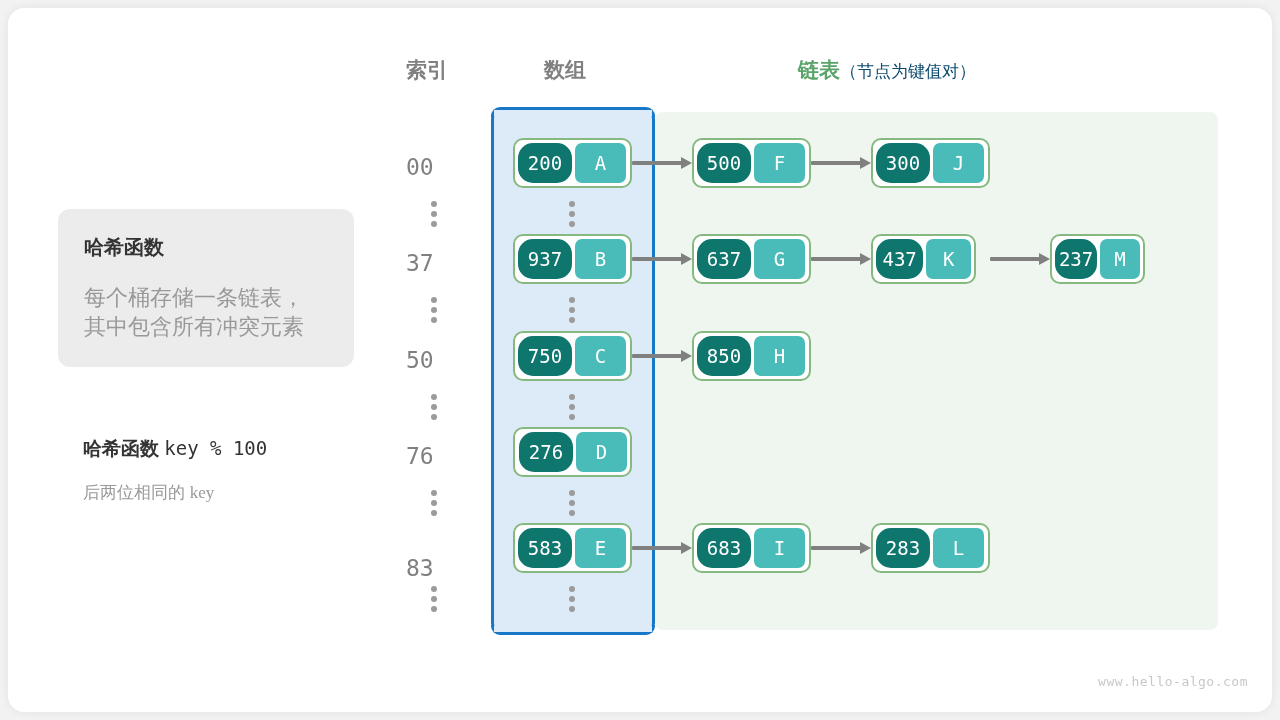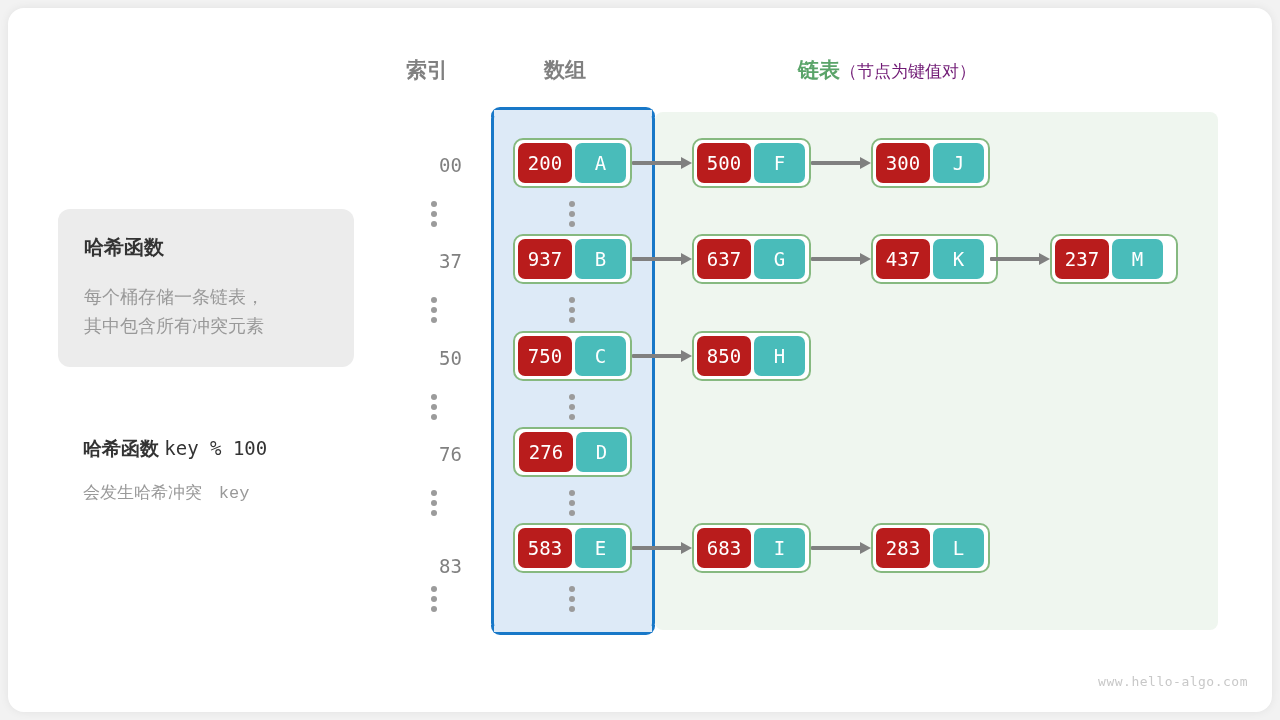--- a/index.html
+++ b/index.html
@@ -34,21 +34,21 @@
     font-size: 21px;
     color: #808080;
     white-space: nowrap;
   }
   .hdr-index { left: 406px; top: 56px; }
   .hdr-array { left: 544px; top: 56px; }
   .hdr-list  { left: 798px; top: 56px; color: #5aa469; }
   .hdr-list .sub {
     font-weight: normal;
     font-size: 17px;
-    color: #701a75;
+    color: #0c4a6e;
   }
 
   
   .list-region {
     position: absolute;
     left: 655px;
     top: 112px;
     width: 563px;
     height: 518px;
     background: #eff6ef;
@@ -95,23 +95,23 @@
     background: #ddeaf7;
   }
   .array-mask-top { top: 110px; }
   .array-mask-bot { top: 626px; }
 
   
   .idx {
     position: absolute;
     left: 406px;
     width: 56px;
-    text-align: right;
+    text-align: left;
     font-family: "DejaVu Sans Mono", monospace;
-    font-size: 19px;
+    font-size: 23px;
     color: #808080;
   }
   .dots {
     position: absolute;
     width: 7px;
   }
   .dots i {
     display: block;
     width: 6px;
     height: 6px;
@@ -138,21 +138,22 @@
     align-items: center;
     justify-content: center;
     font-family: "DejaVu Sans Mono", monospace;
     font-size: 19px;
     color: #ffffff;
     border-radius: 7px;
     box-sizing: border-box;
   }
   .cell-key {
     width: 54px;
-    background: #b91c1c;
+    background: #0f766e;
+    border-radius: 15px;
   }
   .cell-val {
     width: 51px;
     background: #49bcba;
   }
 
   
   .arrow {
     position: absolute;
     height: 12px;
@@ -191,21 +192,21 @@
     top: 234px;
     font-size: 20px;
     font-weight: bold;
     color: #333333;
   }
   .info-body {
     position: absolute;
     left: 84px;
     top: 283px;
     width: 260px;
-    font-size: 18px;
+    font-size: 22px;
     line-height: 29px;
     color: #999999;
   }
   .fn-title {
     position: absolute;
     left: 83px;
     top: 436px;
     font-size: 19px;
     font-weight: bold;
     color: #333333;
@@ -220,22 +221,21 @@
   .fn-body {
     position: absolute;
     left: 83px;
     top: 478px;
     width: 280px;
     font-size: 17px;
     line-height: 29px;
     color: #999999;
   }
   .fn-body .code {
-    font-family: Liberation Mono, monospace;
-    margin-left: 12px;
+    font-family: Liberation Serif, serif;
   }
 
   
   .watermark {
     position: absolute;
     right: 40px;
     top: 674px;
     font-family: "DejaVu Sans Mono", monospace;
     font-size: 13px;
     color: #c8c8c8;
@@ -311,29 +311,29 @@
         <div class="head" style="left:49px"></div>
       </div>
       <div class="node" style="left: 692px; top: 234px; width: 119px;">
         <div class="cell cell-key">637</div>
         <div class="cell cell-val">G</div>
       </div>
       <div class="arrow" style="left: 811px; top: 253px; width: 60px;">
         <div class="shaft" style="width:50px"></div>
         <div class="head" style="left:49px"></div>
       </div>
-      <div class="node" style="left: 871px; top: 234px; width: 127px;">
+      <div class="node" style="left: 871px; top: 234px; width: 105px;">
         <div class="cell cell-key">437</div>
         <div class="cell cell-val">K</div>
       </div>
       <div class="arrow" style="left: 990px; top: 253px; width: 60px;">
         <div class="shaft" style="width:50px"></div>
         <div class="head" style="left:49px"></div>
       </div>
-      <div class="node" style="left: 1050px; top: 234px; width: 128px;">
+      <div class="node" style="left: 1050px; top: 234px; width: 95px;">
         <div class="cell cell-key">237</div>
         <div class="cell cell-val">M</div>
       </div>
       <div class="idx" style="top: 347px;">50</div>
       <div class="dots" style="left: 431px; top: 394px;">
         <i></i>
         <i></i>
         <i></i>
       </div>
       <div class="dots" style="left: 569px; top: 394px;">
@@ -406,17 +406,17 @@
   <div class="info-body">
     <div>每个桶存储一条链表，</div>
     <div>其中包含所有冲突元素</div>
   </div>
 
   <div class="fn-title">
     <span>哈希函数</span>
     <span class="code">key % 100</span>
   </div>
   <div class="fn-body">
-    <div><span>会发生哈希冲突 </span><span class="code">key</span></div>
+    <div><span>后两位相同的 </span><span class="code">key</span></div>
   </div>
 
   <div class="watermark">www.hello-algo.com</div>
 </div>
 
 </body></html>

